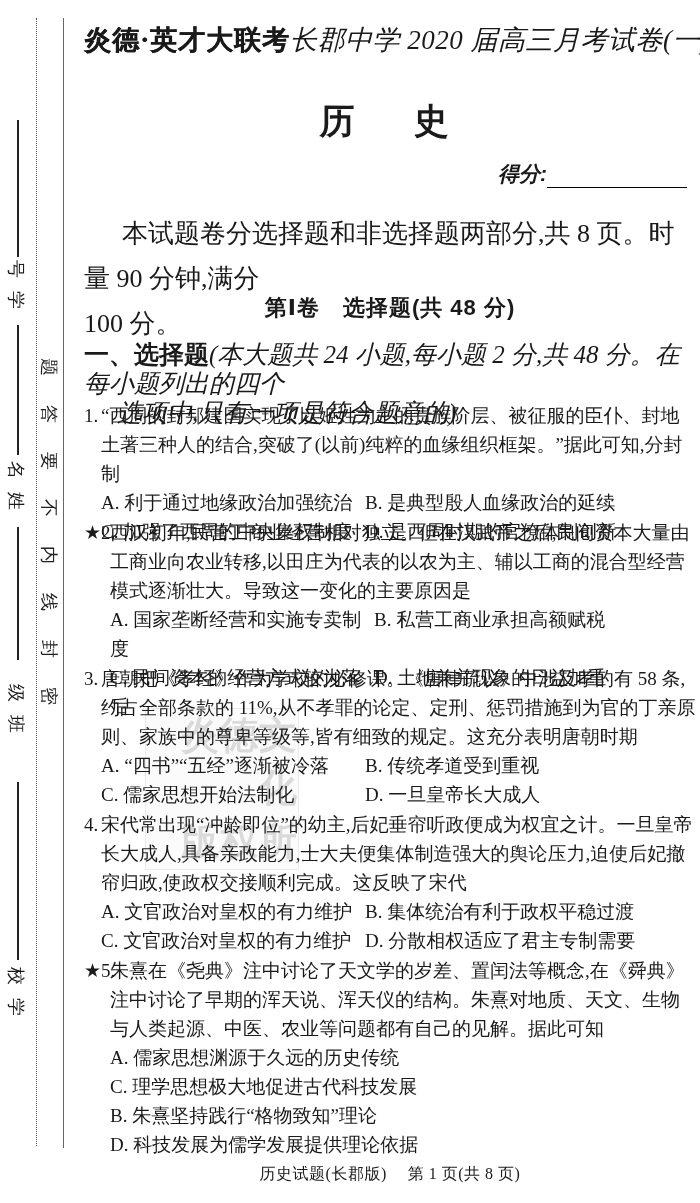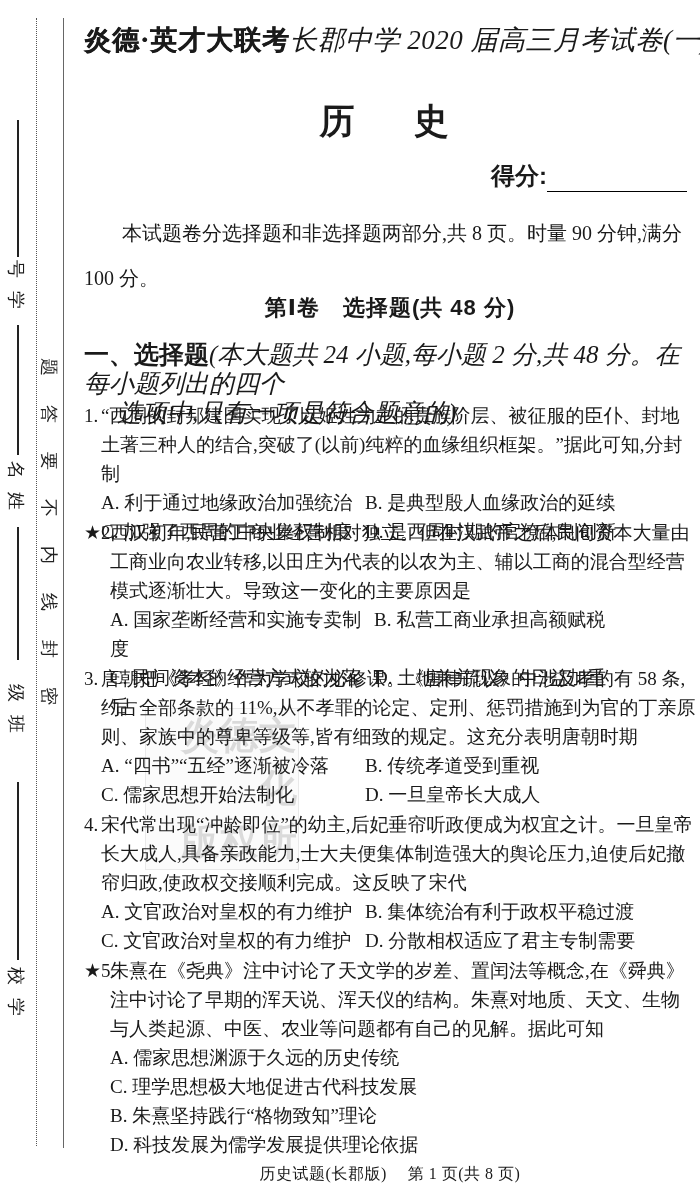--- a/index.html
+++ b/index.html
@@ -34,24 +34,24 @@
   .content{position:absolute;left:84px;top:0;width:612px;z-index:1;}
   .abs{position:absolute;left:0;width:612px;}
   .title{top:22px;text-align:center;font-size:27px;white-space:nowrap;}
   .title .brand{font-weight:900;letter-spacing:1px;
     text-shadow:0.6px 0 #1a1a1a;}
   .title .rest{font-style:italic;letter-spacing:0.5px;}
   .subject{top:98px;text-align:center;font-size:35px;font-weight:bold;
     font-family:"Liberation Sans","DejaVu Sans",sans-serif;letter-spacing:12px;}
   .score-row{top:160px;text-align:right;padding-right:9px;width:603px;}
   .score-label{font-family:"Liberation Sans","DejaVu Sans",sans-serif;
-    font-weight:bold;font-size:24px;}
+    font-weight:bold;font-size:21px;font-style:italic;}
   .score-line{display:inline-block;width:140px;border-bottom:1.5px solid #000;
     height:20px;vertical-align:bottom;}
-  .intro{top:211px;font-size:20px;line-height:45px;}
+  .intro{top:211px;font-size:26px;line-height:45px;}
   .intro .l1{text-indent:38px;}
   .sec-head{top:293px;text-align:center;font-size:22px;font-weight:bold;
     font-family:"Liberation Sans","DejaVu Sans",sans-serif;letter-spacing:1px;}
   .part{top:340px;font-size:25px;line-height:29px;}
   .part .plabel{font-family:"Liberation Sans","DejaVu Sans",sans-serif;
     font-weight:bold;}
   .kai{font-style:italic;}
   .part .l2{padding-left:33px;}
   .question{font-size:19px;line-height:29px;}
   .q1{top:401px;} .q2{top:518px;} .q3{top:664px;} .q4{top:810px;} .q5{top:956px;}

